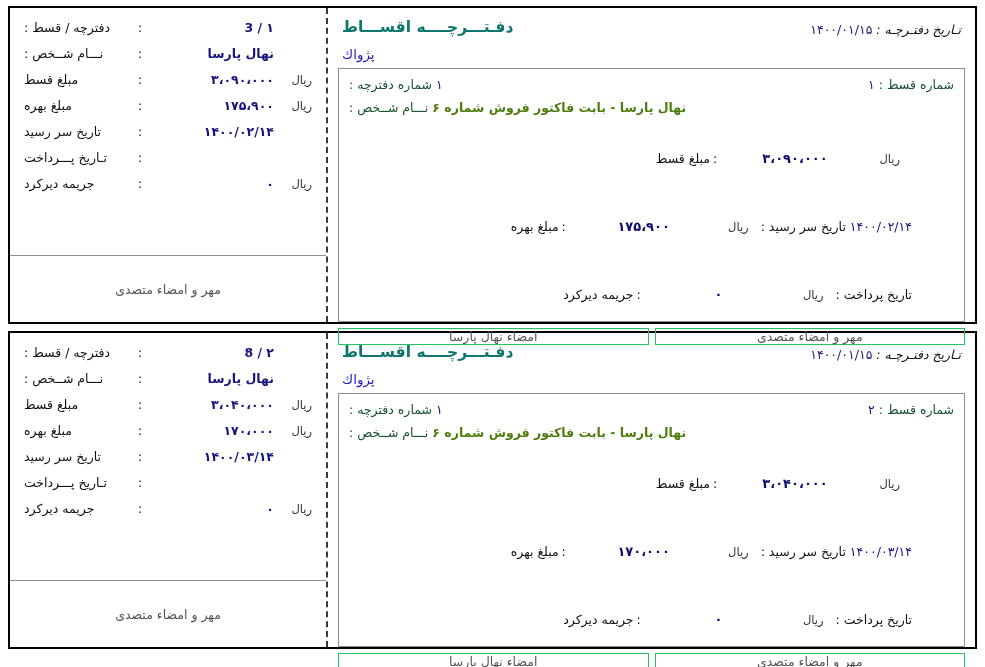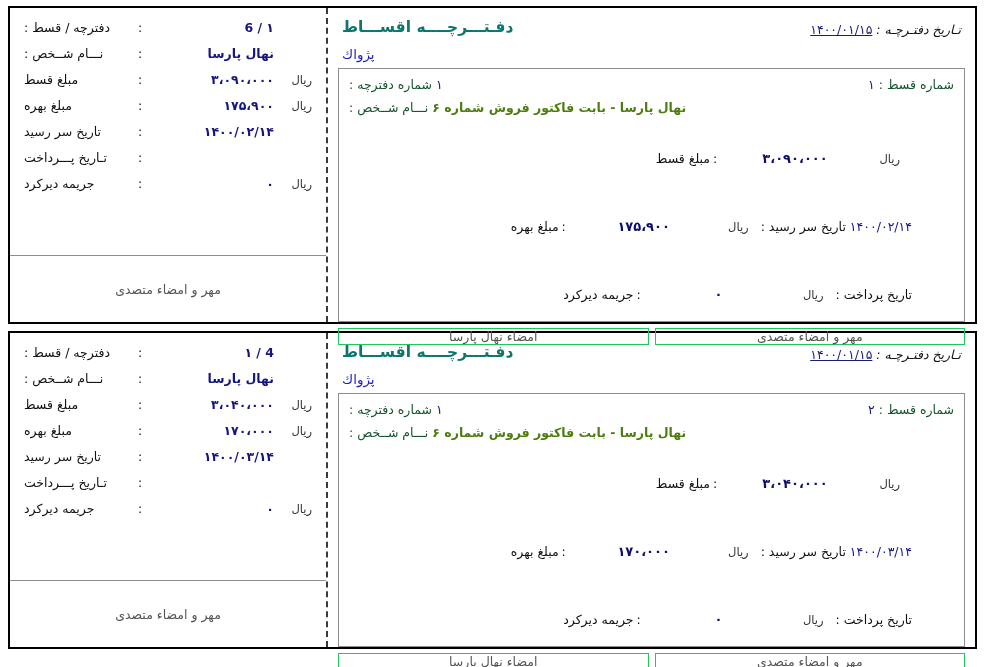--- a/index.html
+++ b/index.html
@@ -72,21 +72,21 @@
     margin-top: 10px;
     text-align: left;
   }
   .doc-date {
     font-size: 12.5px;
     color: #111;
     margin-top: 4px;
     white-space: nowrap;
   }
   .doc-date .lbl { letter-spacing: 1px; font-style: italic; }
-  .doc-date .val { color: #1a1a7a; font-weight: normal; text-decoration: underline; }
+  .doc-date .val { color: #1a1a7a; font-weight: normal; }
 
   
   .main-body {
     margin: 0 10px 0 10px;
     border: 1px solid #8d8d8d;
     box-sizing: border-box;
     flex: 1 1 auto;
     padding: 8px 10px 6px 10px;
     display: flex;
     flex-direction: column;
@@ -279,21 +279,21 @@
       <div class="sign-strip">
         <div class="sign-box">مهر و امضاء متصدی</div>
         <div class="sign-box">امضاء نهال پارسا</div>
       </div>
     </div>
 
     <div class="stub-sec">
       <div class="stub-top">
         <div class="stub-row">
           <div class="unit"></div>
-          <div class="value">۱ / 6</div>
+          <div class="value">۱ / 3</div>
           <div class="colon">:</div>
           <div class="label">دفترچه / قسط :</div>
         </div>
         <div class="stub-row">
           <div class="unit"></div>
           <div class="value">نهال پارسا</div>
           <div class="colon">:</div>
           <div class="label spaced">نـــام شــخص :</div>
         </div>
         <div class="stub-row">
@@ -400,21 +400,21 @@
       <div class="sign-strip">
         <div class="sign-box">مهر و امضاء متصدی</div>
         <div class="sign-box">امضاء نهال پارسا</div>
       </div>
     </div>
 
     <div class="stub-sec">
       <div class="stub-top">
         <div class="stub-row">
           <div class="unit"></div>
-          <div class="value">4 / ۱</div>
+          <div class="value">۲ / 8</div>
           <div class="colon">:</div>
           <div class="label">دفترچه / قسط :</div>
         </div>
         <div class="stub-row">
           <div class="unit"></div>
           <div class="value">نهال پارسا</div>
           <div class="colon">:</div>
           <div class="label spaced">نـــام شــخص :</div>
         </div>
         <div class="stub-row">

